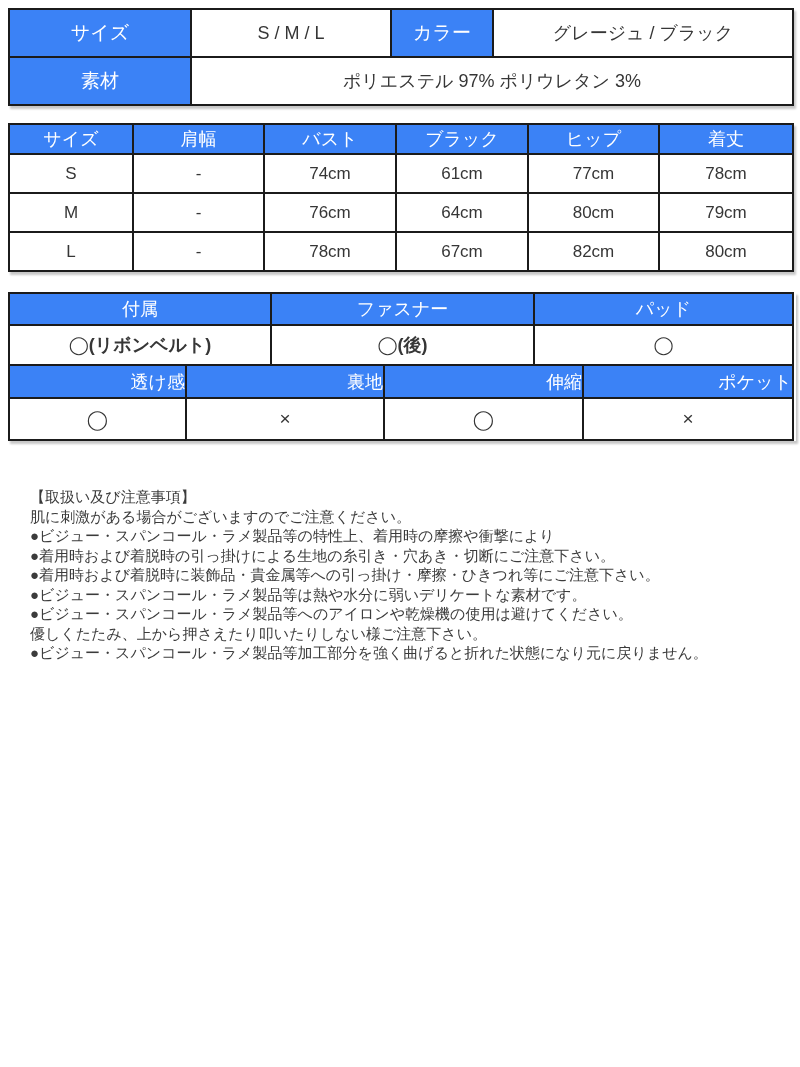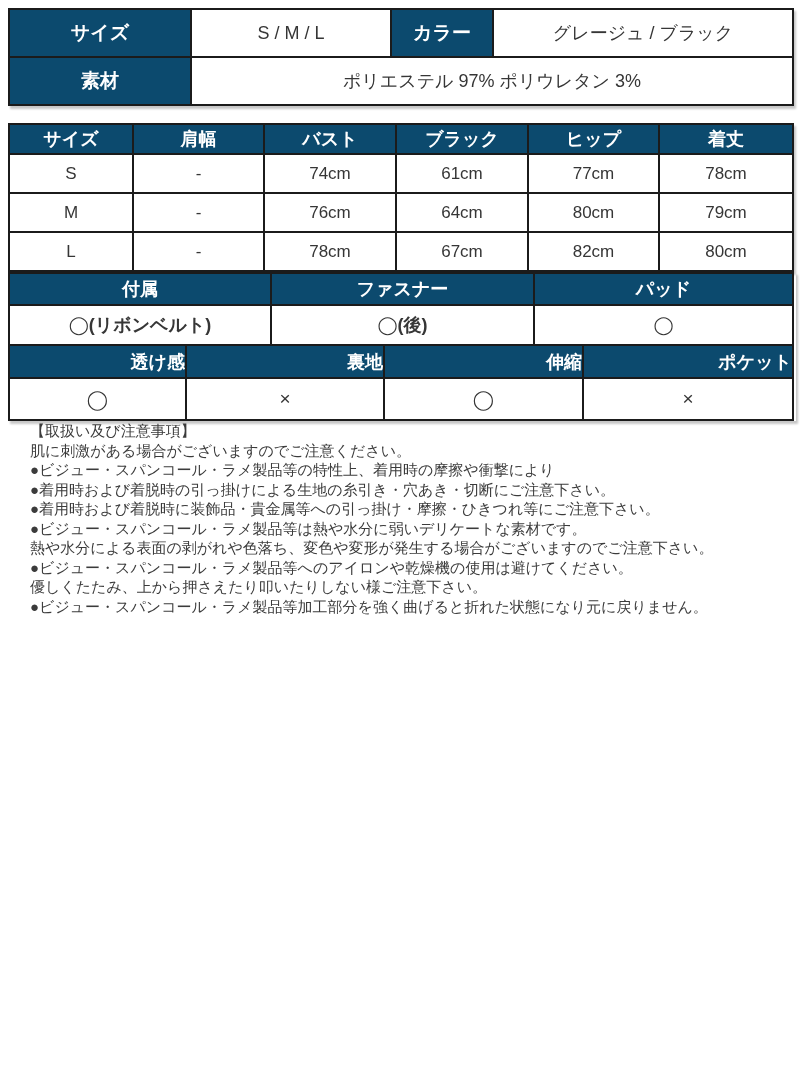--- a/index.html
+++ b/index.html
@@ -19,47 +19,48 @@
   }
   th, td {
     border: 2px solid #1b1b1b;
     text-align: center;
     vertical-align: middle;
     color: #363636;
     overflow: hidden;
     white-space: nowrap;
   }
   th.dark {
-    background: #0c4a6e;
+    background: #3b82f6;
     color: #ffffff;
-    font-weight: bold;
+    font-weight: normal;
   }
 
   
   .spec-table { margin-top: 0; }
   .spec-table th, .spec-table td { height: 48px; font-size: 19px; }
   .spec-table td { font-size: 18px; }
 
   
   .meas-table { margin-top: 17px; }
   .meas-table th { height: 30px; font-size: 18px; }
   .meas-table td { height: 39px; font-size: 17px; }
 
   
-  .features-block { width: 788px; box-shadow: 2px 3px 2px rgba(0,0,0,0.22); }
+  .features-block { margin-top: 20px; width: 788px; box-shadow: 2px 3px 2px rgba(0,0,0,0.22); }
   .features-block table { box-shadow: none; }
   .feat-top th { height: 32px; font-size: 18px; }
   .feat-top td { height: 40px; font-size: 18px; font-weight: bold; }
   .feat-bottom { margin-top: -2px; }
   .feat-bottom th { height: 33px; font-size: 18px; text-align: right; }
   .feat-bottom td { height: 42px; font-size: 19px; }
   .circle-mark { font-size: 19px; }
 
   
   .notes {
+    margin-top: 46px;
     padding-left: 22px;
     padding-right: 10px;
     color: #3b3b3b;
     font-size: 15px;
     line-height: 19.5px;
   }
   .notes div { white-space: nowrap; }
 </style>
 </head>
 <body>
@@ -176,19 +177,18 @@
       </table>
   </div>
 
   <div class="notes">
     <div>【取扱い及び注意事項】</div>
     <div>肌に刺激がある場合がございますのでご注意ください。</div>
     <div>●ビジュー・スパンコール・ラメ製品等の特性上、着用時の摩擦や衝撃により</div>
     <div>●着用時および着脱時の引っ掛けによる生地の糸引き・穴あき・切断にご注意下さい。</div>
     <div>●着用時および着脱時に装飾品・貴金属等への引っ掛け・摩擦・ひきつれ等にご注意下さい。</div>
     <div>●ビジュー・スパンコール・ラメ製品等は熱や水分に弱いデリケートな素材です。</div>
-    <div>熱や水分による表面の剥がれや色落ち、変色や変形が発生する場合がございますのでご注意下さい。</div>
     <div>●ビジュー・スパンコール・ラメ製品等へのアイロンや乾燥機の使用は避けてください。</div>
     <div>優しくたたみ、上から押さえたり叩いたりしない様ご注意下さい。</div>
     <div>●ビジュー・スパンコール・ラメ製品等加工部分を強く曲げると折れた状態になり元に戻りません。</div>
   </div>
 
 </div>
 
 </body></html>

